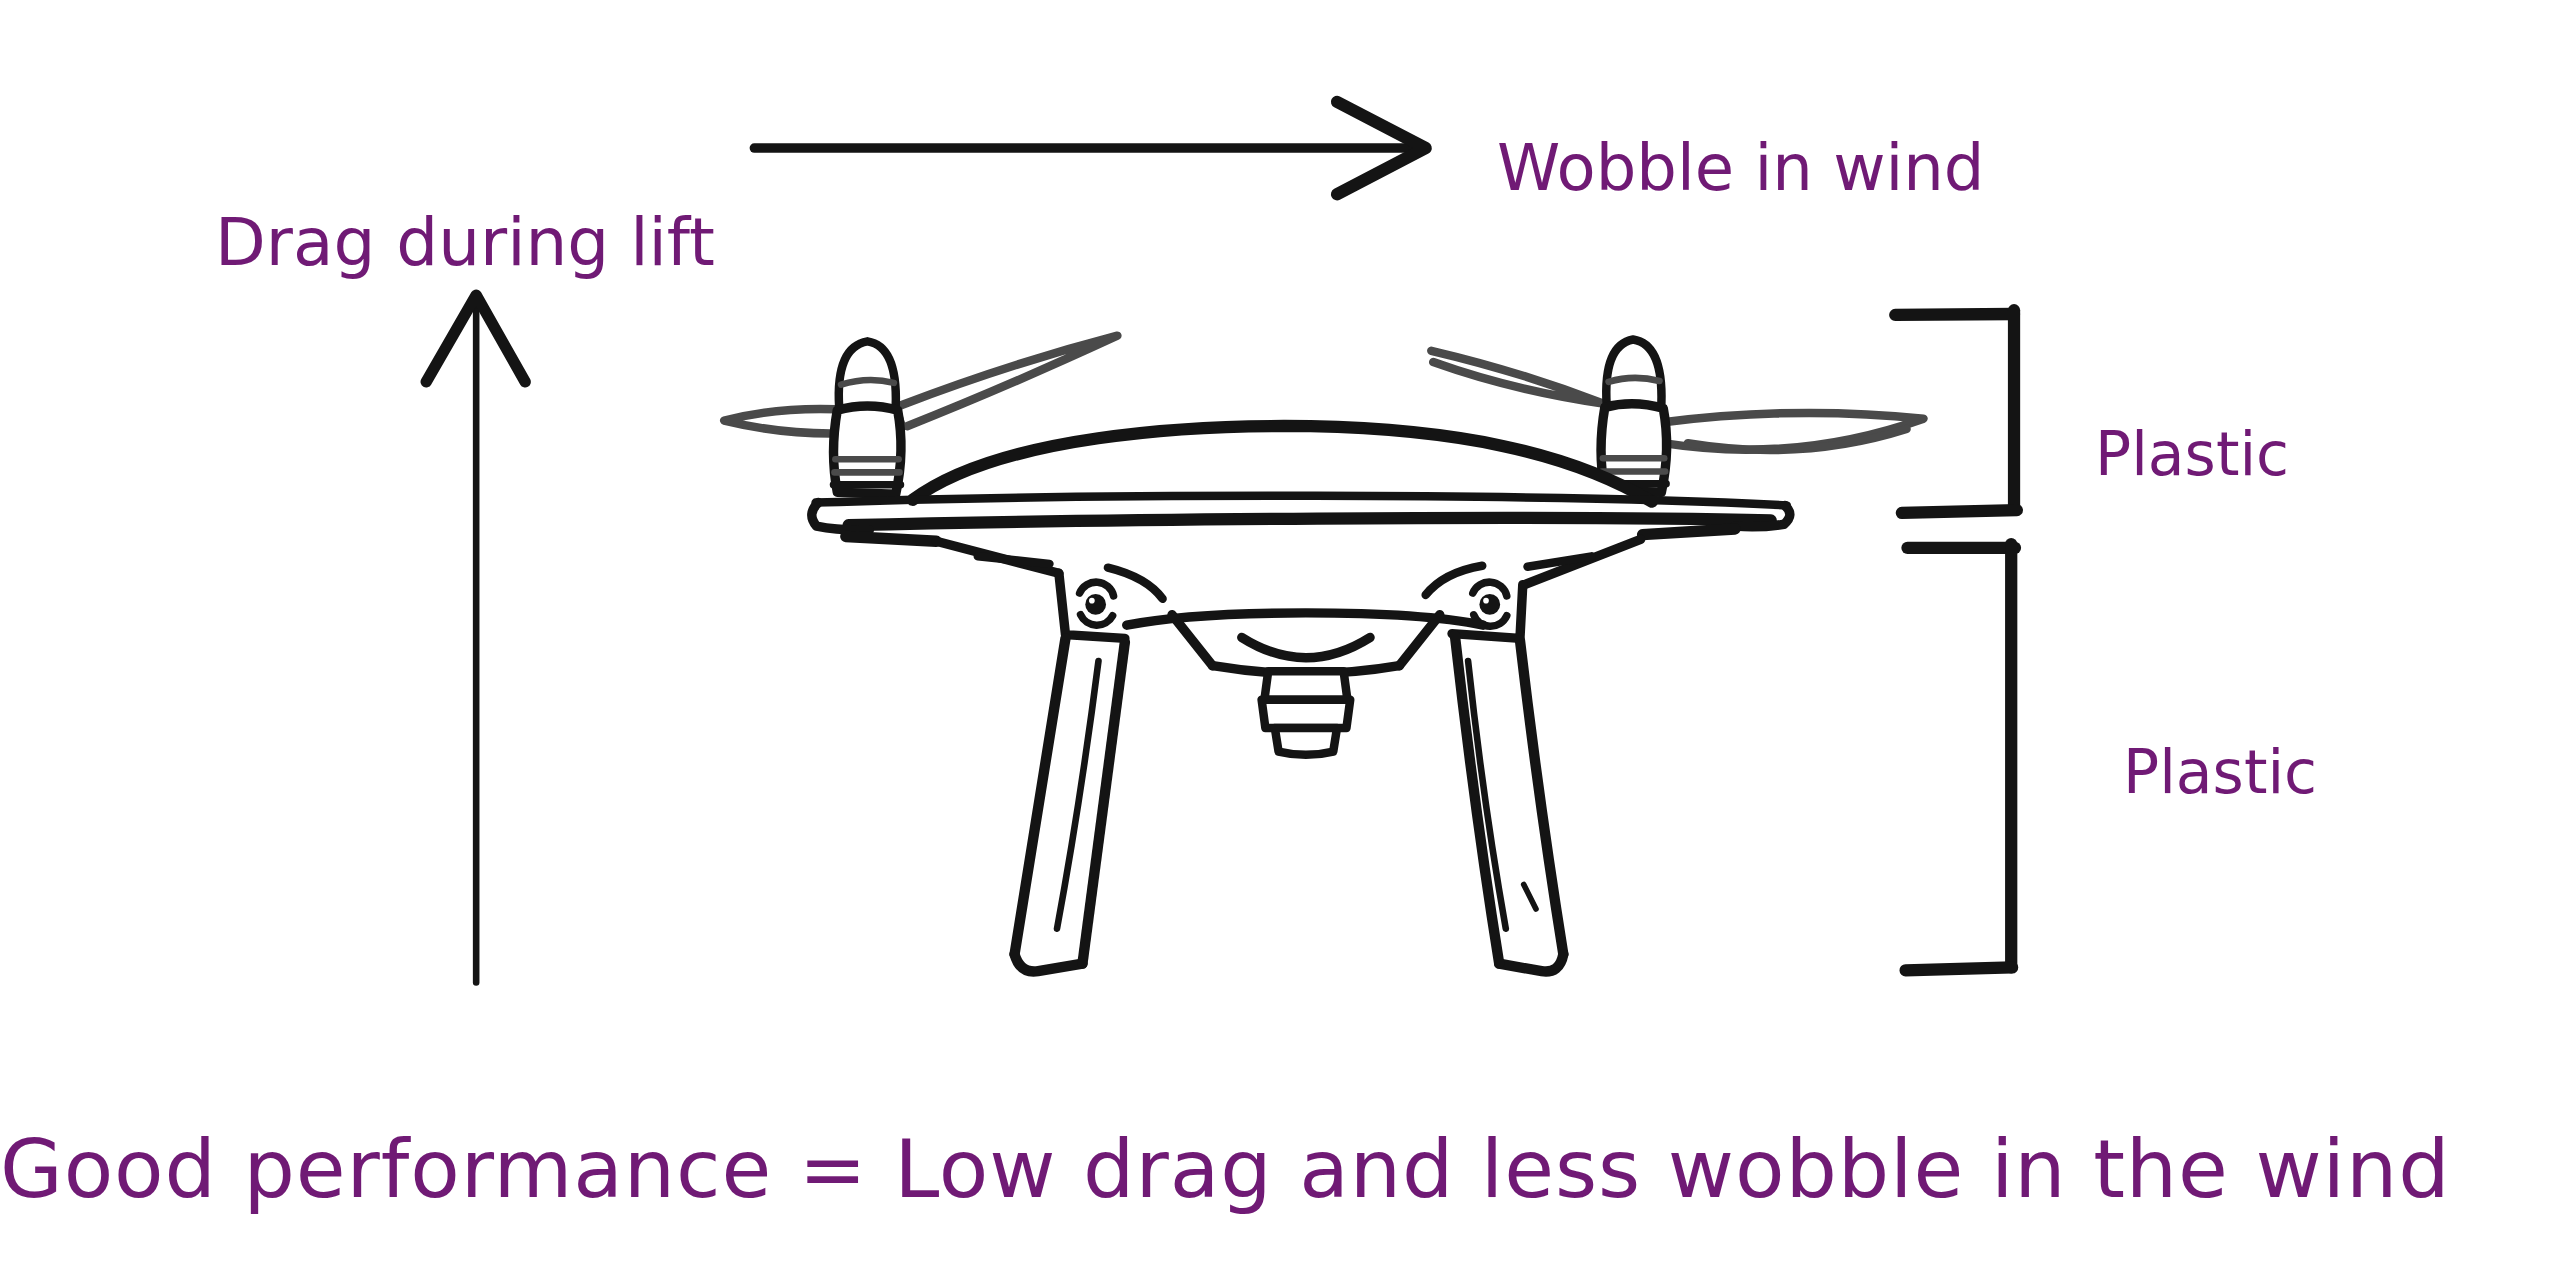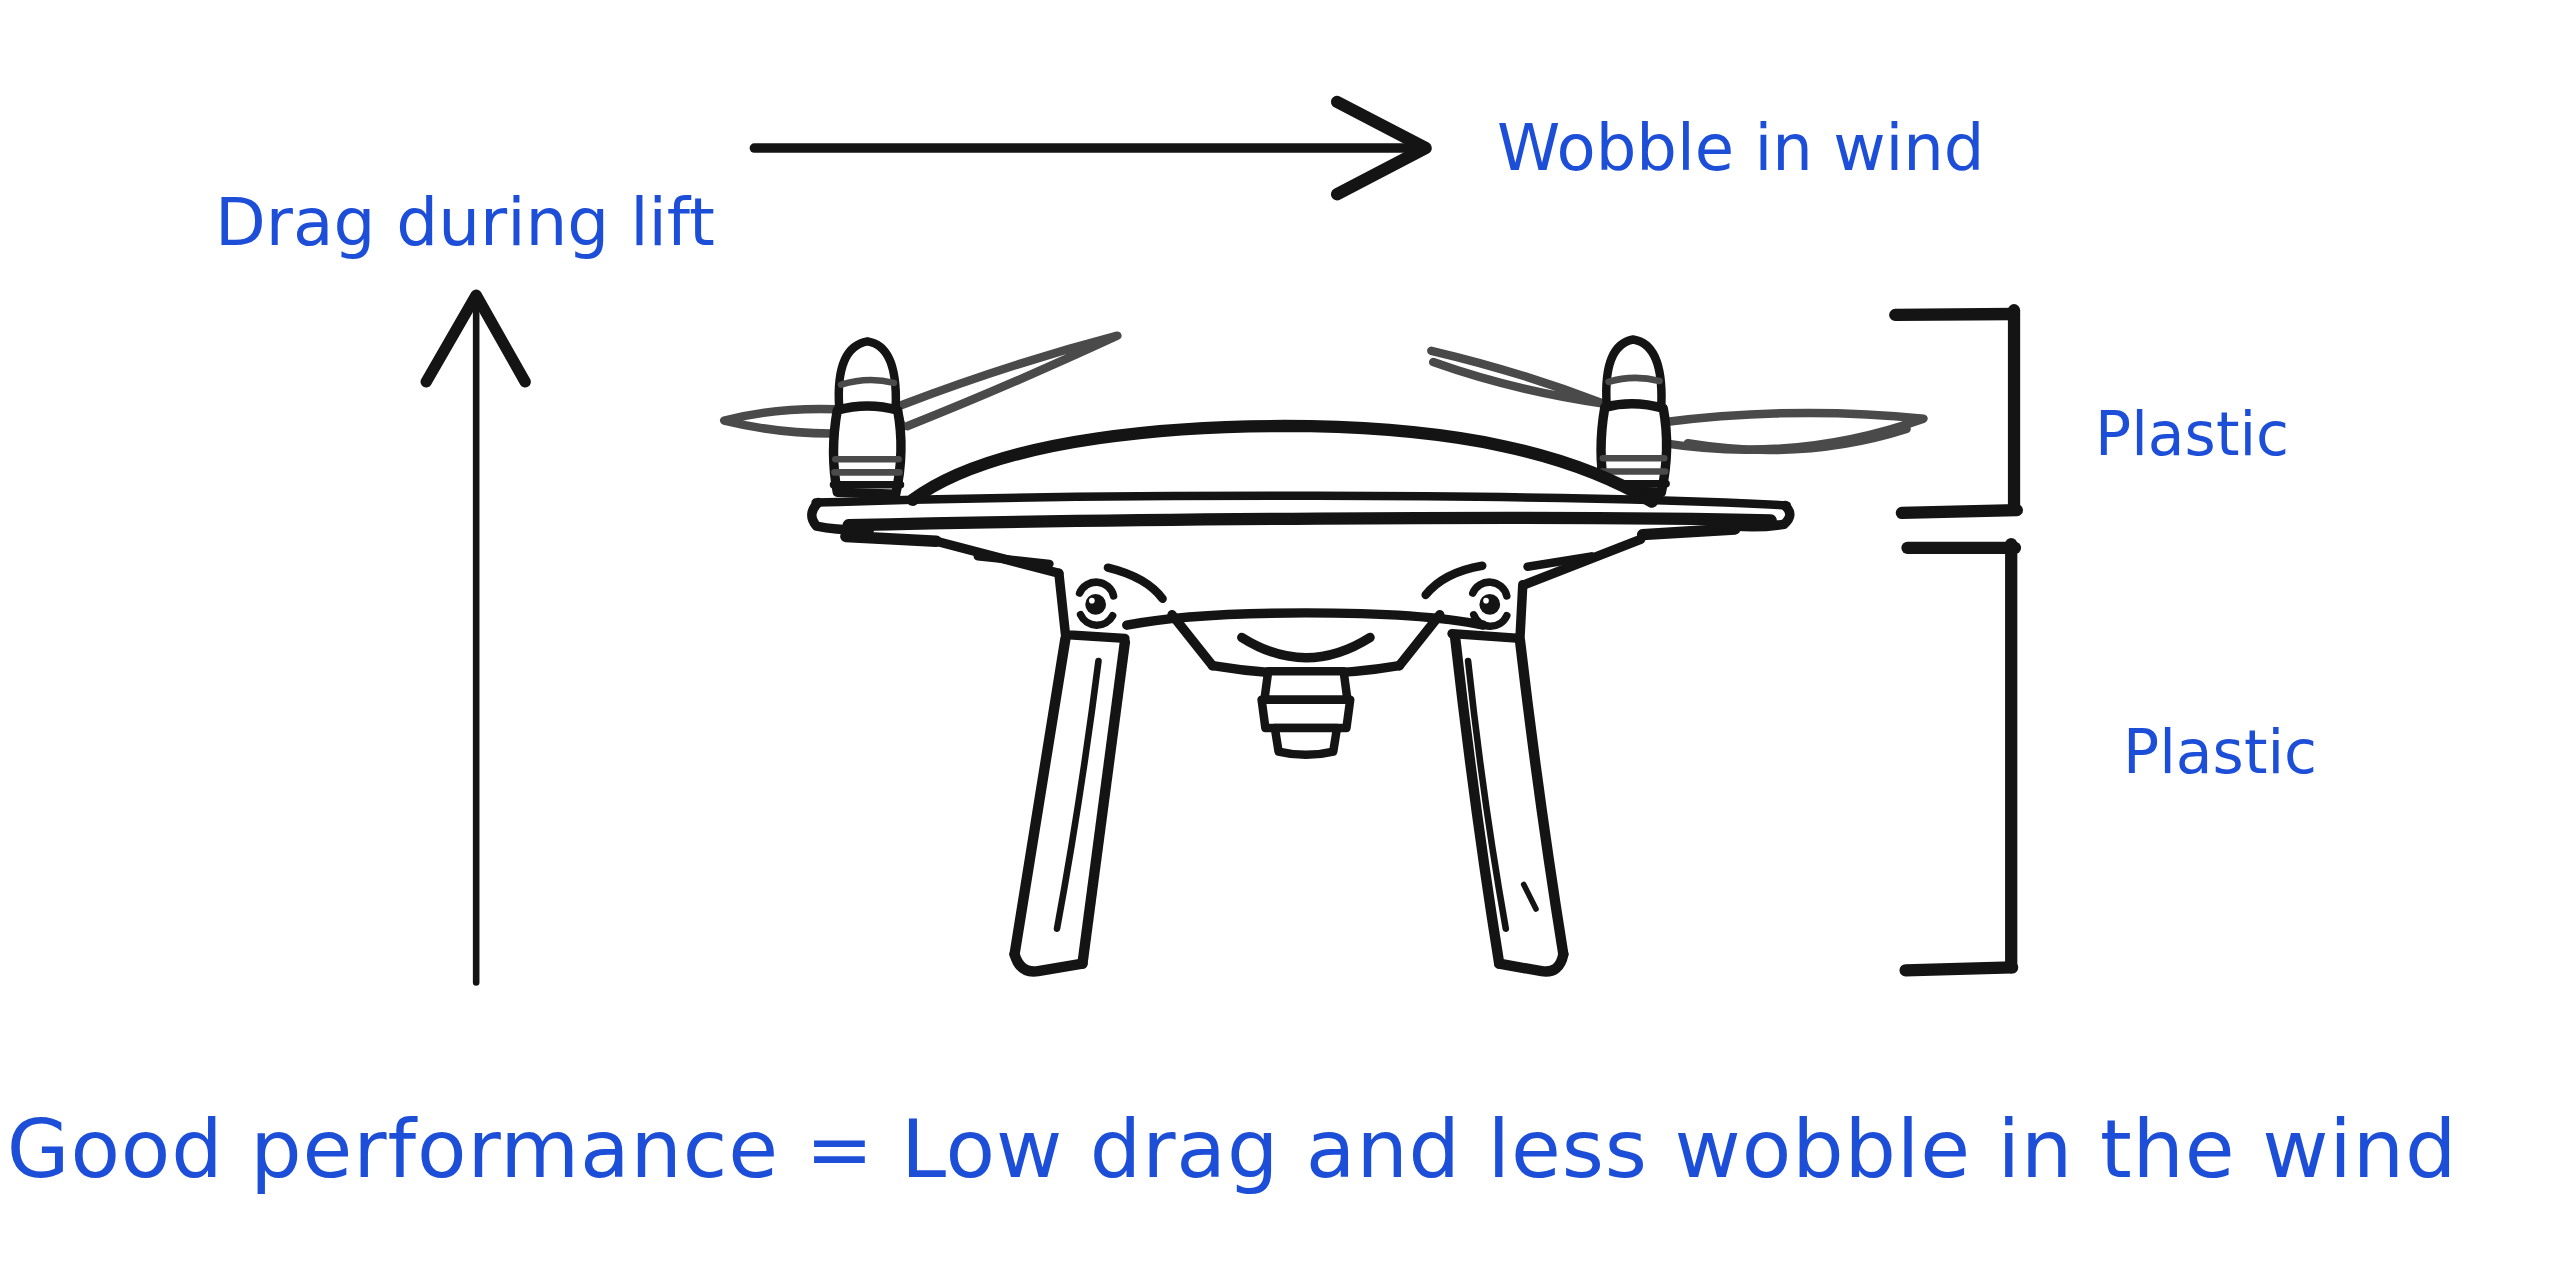--- a/index.html
+++ b/index.html
@@ -8,32 +8,33 @@
     background:#ffffff;
     position:relative;
     overflow:hidden;
     font-family:"DejaVu Sans", sans-serif;
     color:#141414;
   }
   .stage{position:absolute;inset:0;}
   svg.art{position:absolute;left:0;top:0;}
   .lbl{
     position:absolute;
-    color:#1d4ed8;
+    color:#701a75;
     white-space:nowrap;
     line-height:1.1;
     letter-spacing:0px;
+    margin-top:20px;
   }
   .lbl-drag{left:215px;top:187px;font-size:66px;text-align:center;}
   .lbl-wobble{left:1497px;top:113px;font-size:64px;}
   .lbl-plastic{left:2095px;top:401px;font-size:60px;}
   .lbl-aluminum{left:2123px;top:719px;font-size:60px;}
   .lbl-caption{
     left:0;top:1105px;width:2464px;
-    text-align:center;font-size:81px;
+    text-align:left;font-size:81px;
     letter-spacing:0.9px;
   }
 </style>
 </head>
 <body>
 
 <div class="stage">
 
   <svg class="art" width="2576" height="1272" viewBox="0 0 2732 1349" fill="none" stroke-linecap="round" stroke-linejoin="round">
 

